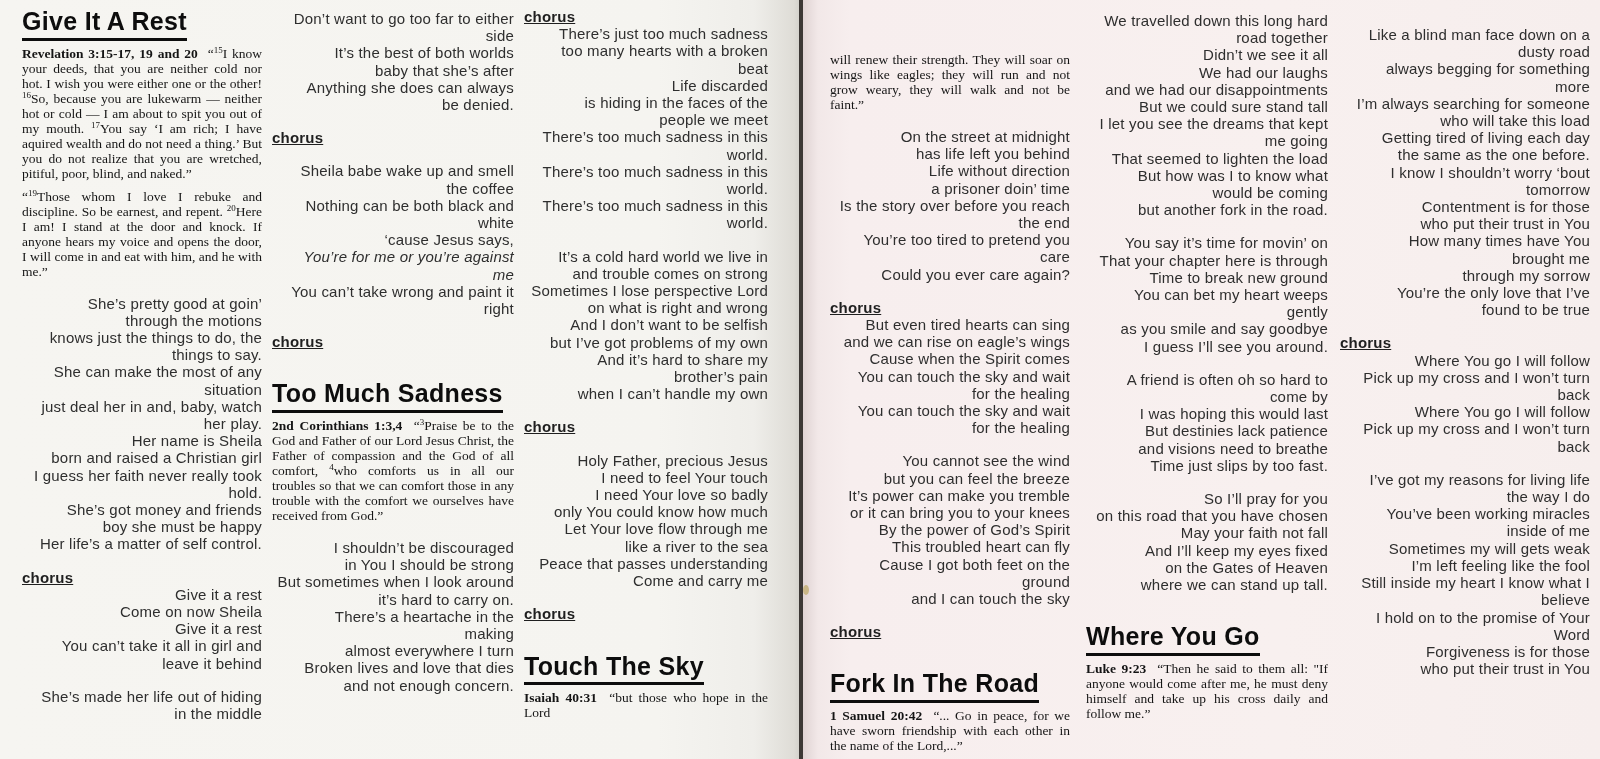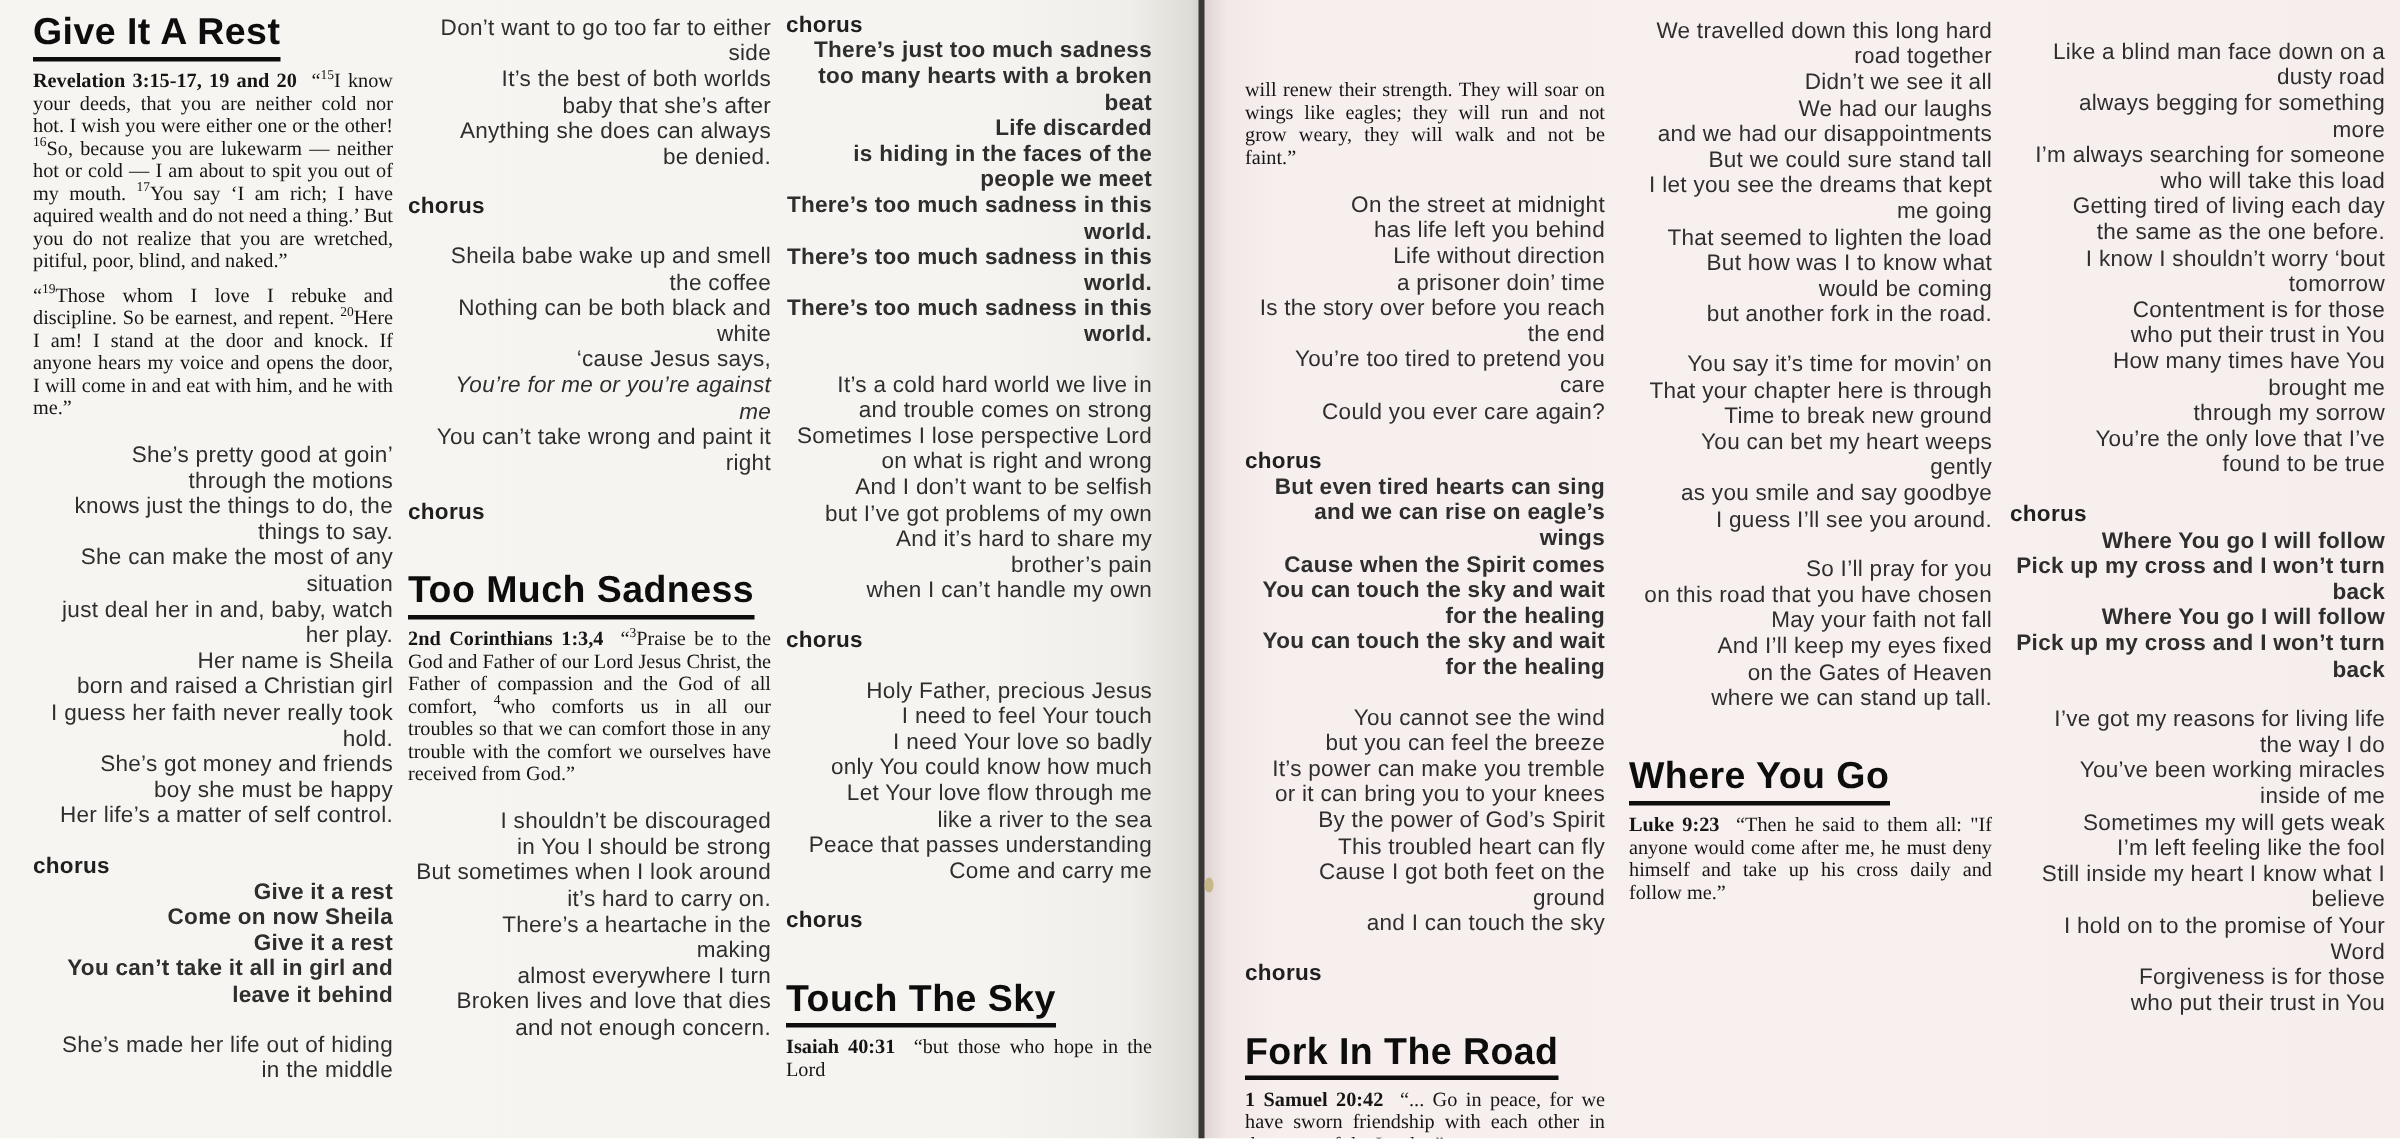--- a/index.html
+++ b/index.html
@@ -36,23 +36,23 @@
   }
   .song-title .t{display:inline-block;border-bottom:3px solid #0d0d0d;padding-bottom:2px;}
 
   .scripture{
     margin:0 0 8px 0;font-family:"Liberation Serif",serif;
     font-size:13.5px;line-height:15px;text-align:justify;color:#151515;
   }
   .scripture .sref{font-weight:700;}
   .scripture sup{font-size:9px;line-height:0;vertical-align:super;}
 
-  .chorus-label{margin-top:16px;font-weight:700;font-size:15px;line-height:17.2px;color:#1f1f1f;letter-spacing:.2px;}
+  .chorus-label{margin-top:16px;font-weight:700;font-size:15px;line-height:17.2px;color:#1f1f1f;letter-spacing:.2px;text-decoration:underline;}
   .stanza{margin-top:16px;text-align:right;}
-  .stanza.cont{margin-top:0;font-weight:bold;}
+  .stanza.cont{margin-top:0;}
   .lyr-line{
     font-size:15px;line-height:17.2px;letter-spacing:.2px;color:#2e2e2e;
     padding-left:28px;text-indent:-28px;
   }
   .lyr-line.ind{padding-left:58px;}
   .lyr-line.ital{font-style:italic;}
 </style>
 </head>
 <body>
 
@@ -227,20 +227,28 @@
         <div class="lyr-line">but another fork in the road.</div>
       </div>
       <div class="stanza">
         <div class="lyr-line">You say it’s time for movin’ on</div>
         <div class="lyr-line">That your chapter here is through</div>
         <div class="lyr-line">Time to break new ground</div>
         <div class="lyr-line">You can bet my heart weeps</div>
         <div class="lyr-line ind">gently</div>
         <div class="lyr-line">as you smile and say goodbye</div>
         <div class="lyr-line">I guess I’ll see you around.</div>
+      </div>
+      <div class="stanza">
+        <div class="lyr-line">A friend is often oh so hard to</div>
+        <div class="lyr-line ind">come by</div>
+        <div class="lyr-line">I was hoping this would last</div>
+        <div class="lyr-line">But destinies lack patience</div>
+        <div class="lyr-line">and visions need to breathe</div>
+        <div class="lyr-line">Time just slips by too fast.</div>
       </div>
       <div class="stanza">
         <div class="lyr-line">So I’ll pray for you</div>
         <div class="lyr-line">on this road that you have chosen</div>
         <div class="lyr-line">May your faith not fall</div>
         <div class="lyr-line">And I’ll keep my eyes fixed</div>
         <div class="lyr-line">on the Gates of Heaven</div>
         <div class="lyr-line">where we can stand up tall.</div>
       </div>
       <h2 class="song-title"><span class="t">Where You Go</span></h2>

